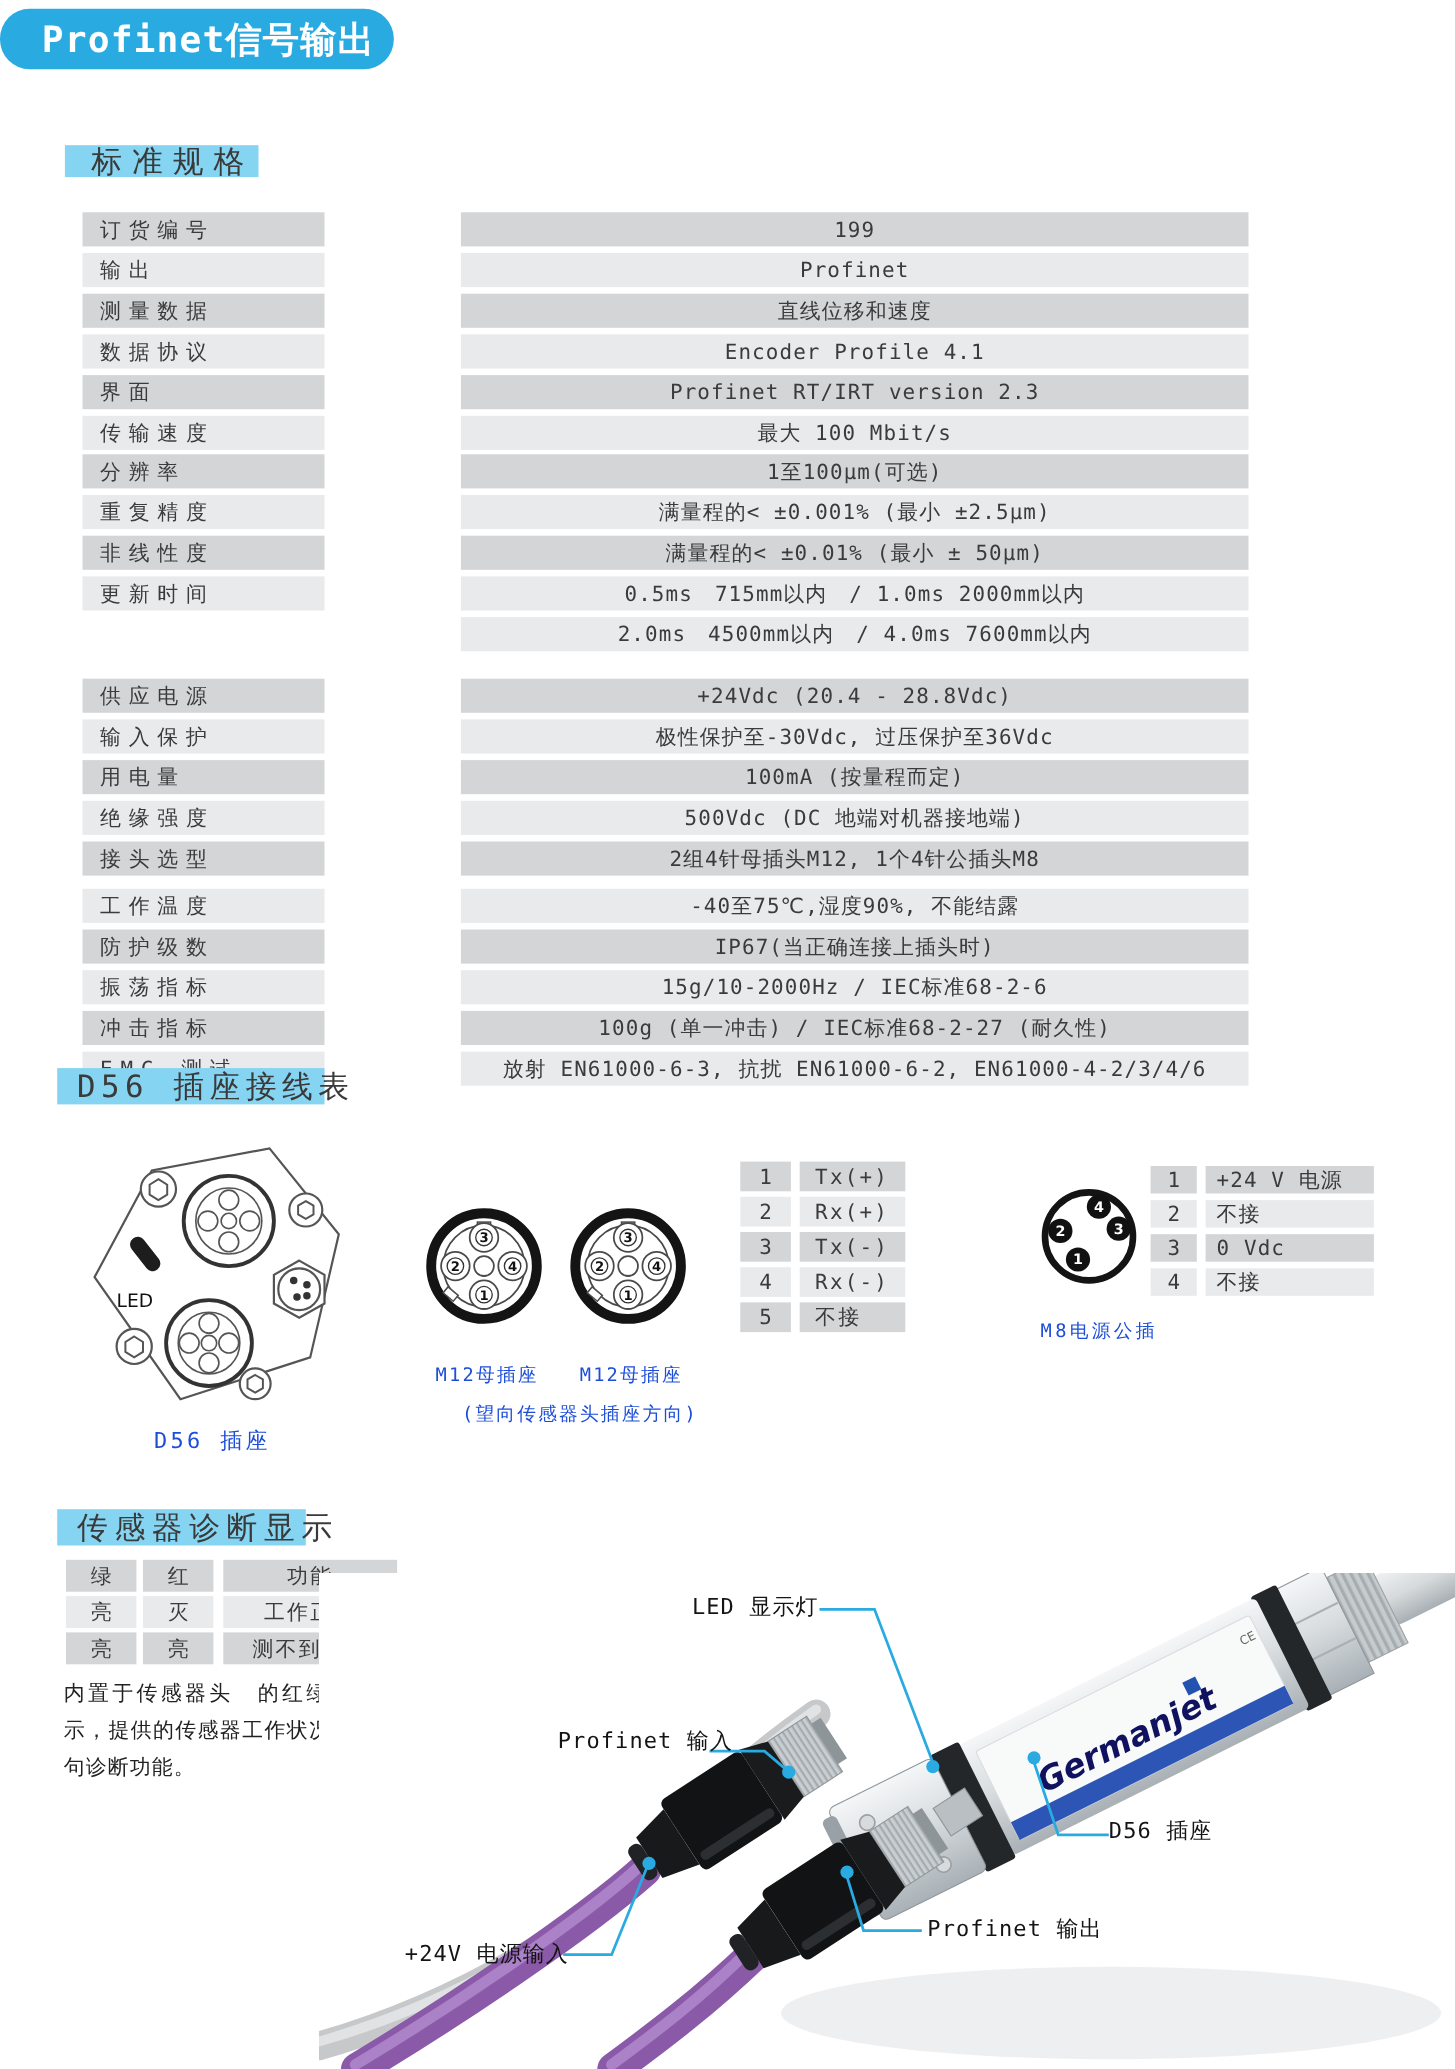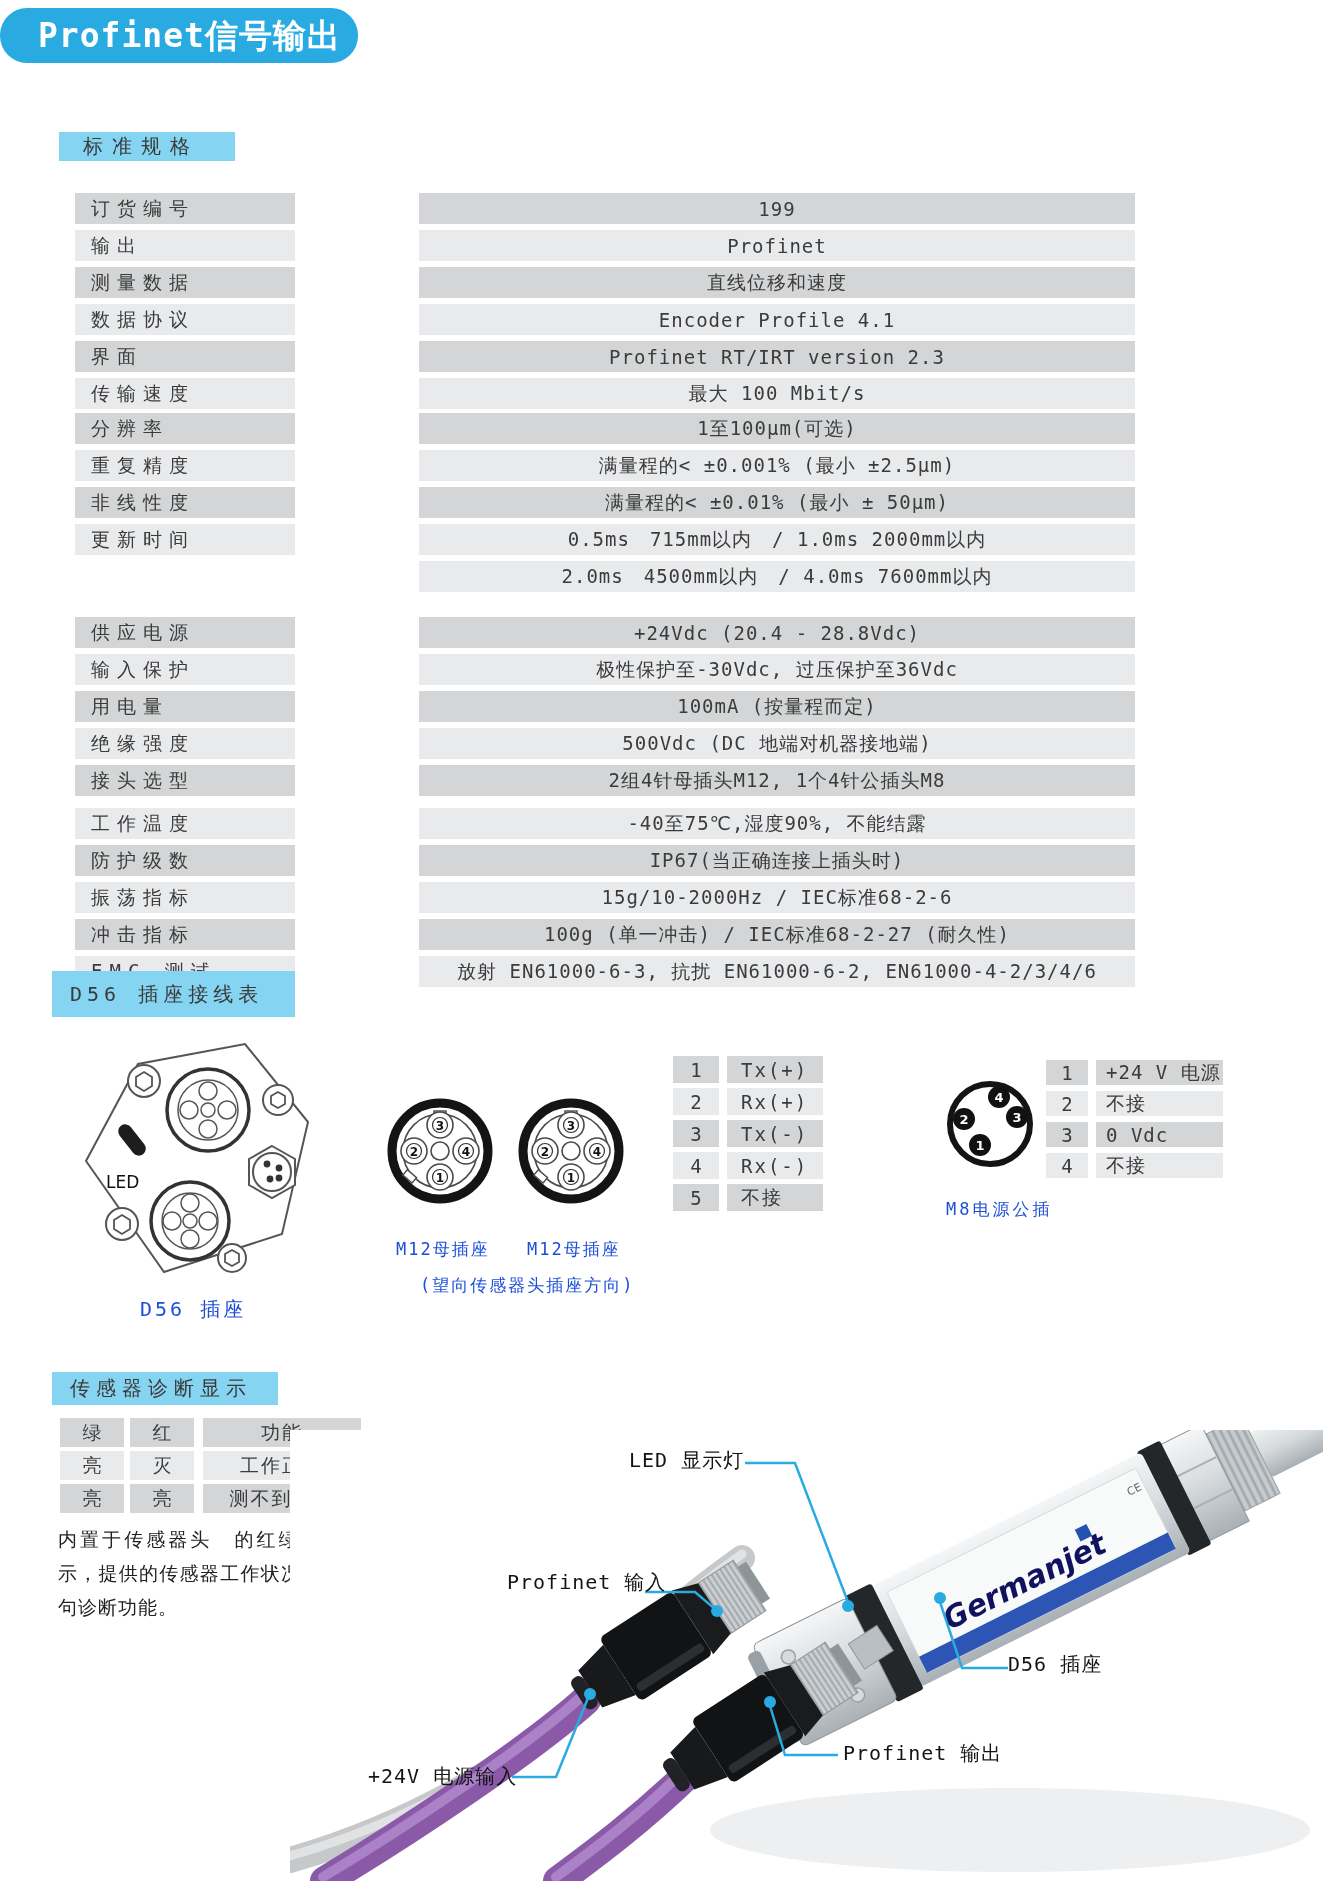--- a/index.html
+++ b/index.html
@@ -6,24 +6,24 @@
   #page{position:relative;width:1323px;height:1881px;background:#ffffff;overflow:hidden;
         font-family:"DejaVu Sans Mono","DejaVu Sans","Liberation Sans",monospace;color:#3b3b3b;}
   .abs{position:absolute;}
 
   
   #banner{left:0;top:8px;width:358px;height:55px;background:#29abe2;color:#ffffff;
           font-size:33px;font-weight:bold;line-height:55px;padding-left:38px;box-sizing:border-box;
           letter-spacing:1px;white-space:nowrap;border-radius:27px;}
 
   
-  .sec-h{background:#85d4f2;color:#3a3a3a;font-size:20px;display:flex;align-items:center;
+  .sec-h{background:#85d4f2;color:#3a3a3a;font-size:28px;display:flex;align-items:center;
          box-sizing:border-box;white-space:nowrap;}
   #h-spec{left:59px;top:132px;width:176px;height:29px;letter-spacing:9px;padding-left:24px;}
-  #h-wiring{left:52px;top:971px;width:243px;height:46px;letter-spacing:5px;padding-left:18px;}
+  #h-wiring{left:52px;top:971px;width:243px;height:33px;letter-spacing:5px;padding-left:18px;}
   #h-diag{left:52px;top:1372px;width:226px;height:33px;letter-spacing:6px;padding-left:18px;}
 
   
   .blk{position:absolute;left:75px;width:1060px;}
   .srow{display:flex;height:31px;margin-bottom:6px;}
   .lab{width:220px;margin-right:124px;display:flex;align-items:center;box-sizing:border-box;
        padding-left:16px;font-size:19px;letter-spacing:7px;white-space:nowrap;}
   .val{flex:1;display:flex;align-items:center;justify-content:center;font-size:19px;
        letter-spacing:1px;white-space:nowrap;}
   .tD{background:#d3d5d6;}
@@ -33,21 +33,21 @@
   
   .wrow{display:flex;height:27px;margin-bottom:5px;}
   .wnum{width:46px;display:flex;align-items:center;justify-content:center;font-size:19px;}
   .wgap{width:8px;}
   .wval{width:96px;display:flex;align-items:center;box-sizing:border-box;padding-left:14px;
         font-size:19px;letter-spacing:2px;white-space:nowrap;}
   #sig-table{left:673px;top:1056px;}
   #pow-table{left:1046px;top:1060px;}
   #pow-table .wrow{height:25px;margin-bottom:6px;}
   #pow-table .wnum{width:42px;}
-  #pow-table .wval{width:127px;padding-left:10px;letter-spacing:1px;}
+  #pow-table .wval{width:153px;padding-left:10px;letter-spacing:1px;}
 
   .diagram-cap{position:absolute;font-size:17px;letter-spacing:2px;color:#1d4ed8;white-space:nowrap;}
   #d56-caption{left:140px;top:1296px;font-size:20px;letter-spacing:3px;}
 
   
   #diag-table{left:60px;top:1418px;}
   .drow{display:flex;height:29px;margin-bottom:4px;}
   .dc1{width:64px;margin-right:6px;display:flex;align-items:center;justify-content:center;font-size:19px;}
   .dc2{width:64px;margin-right:9px;display:flex;align-items:center;justify-content:center;font-size:19px;}
   .dc3{width:158px;display:flex;align-items:center;justify-content:center;font-size:19px;letter-spacing:2px;white-space:nowrap;}

